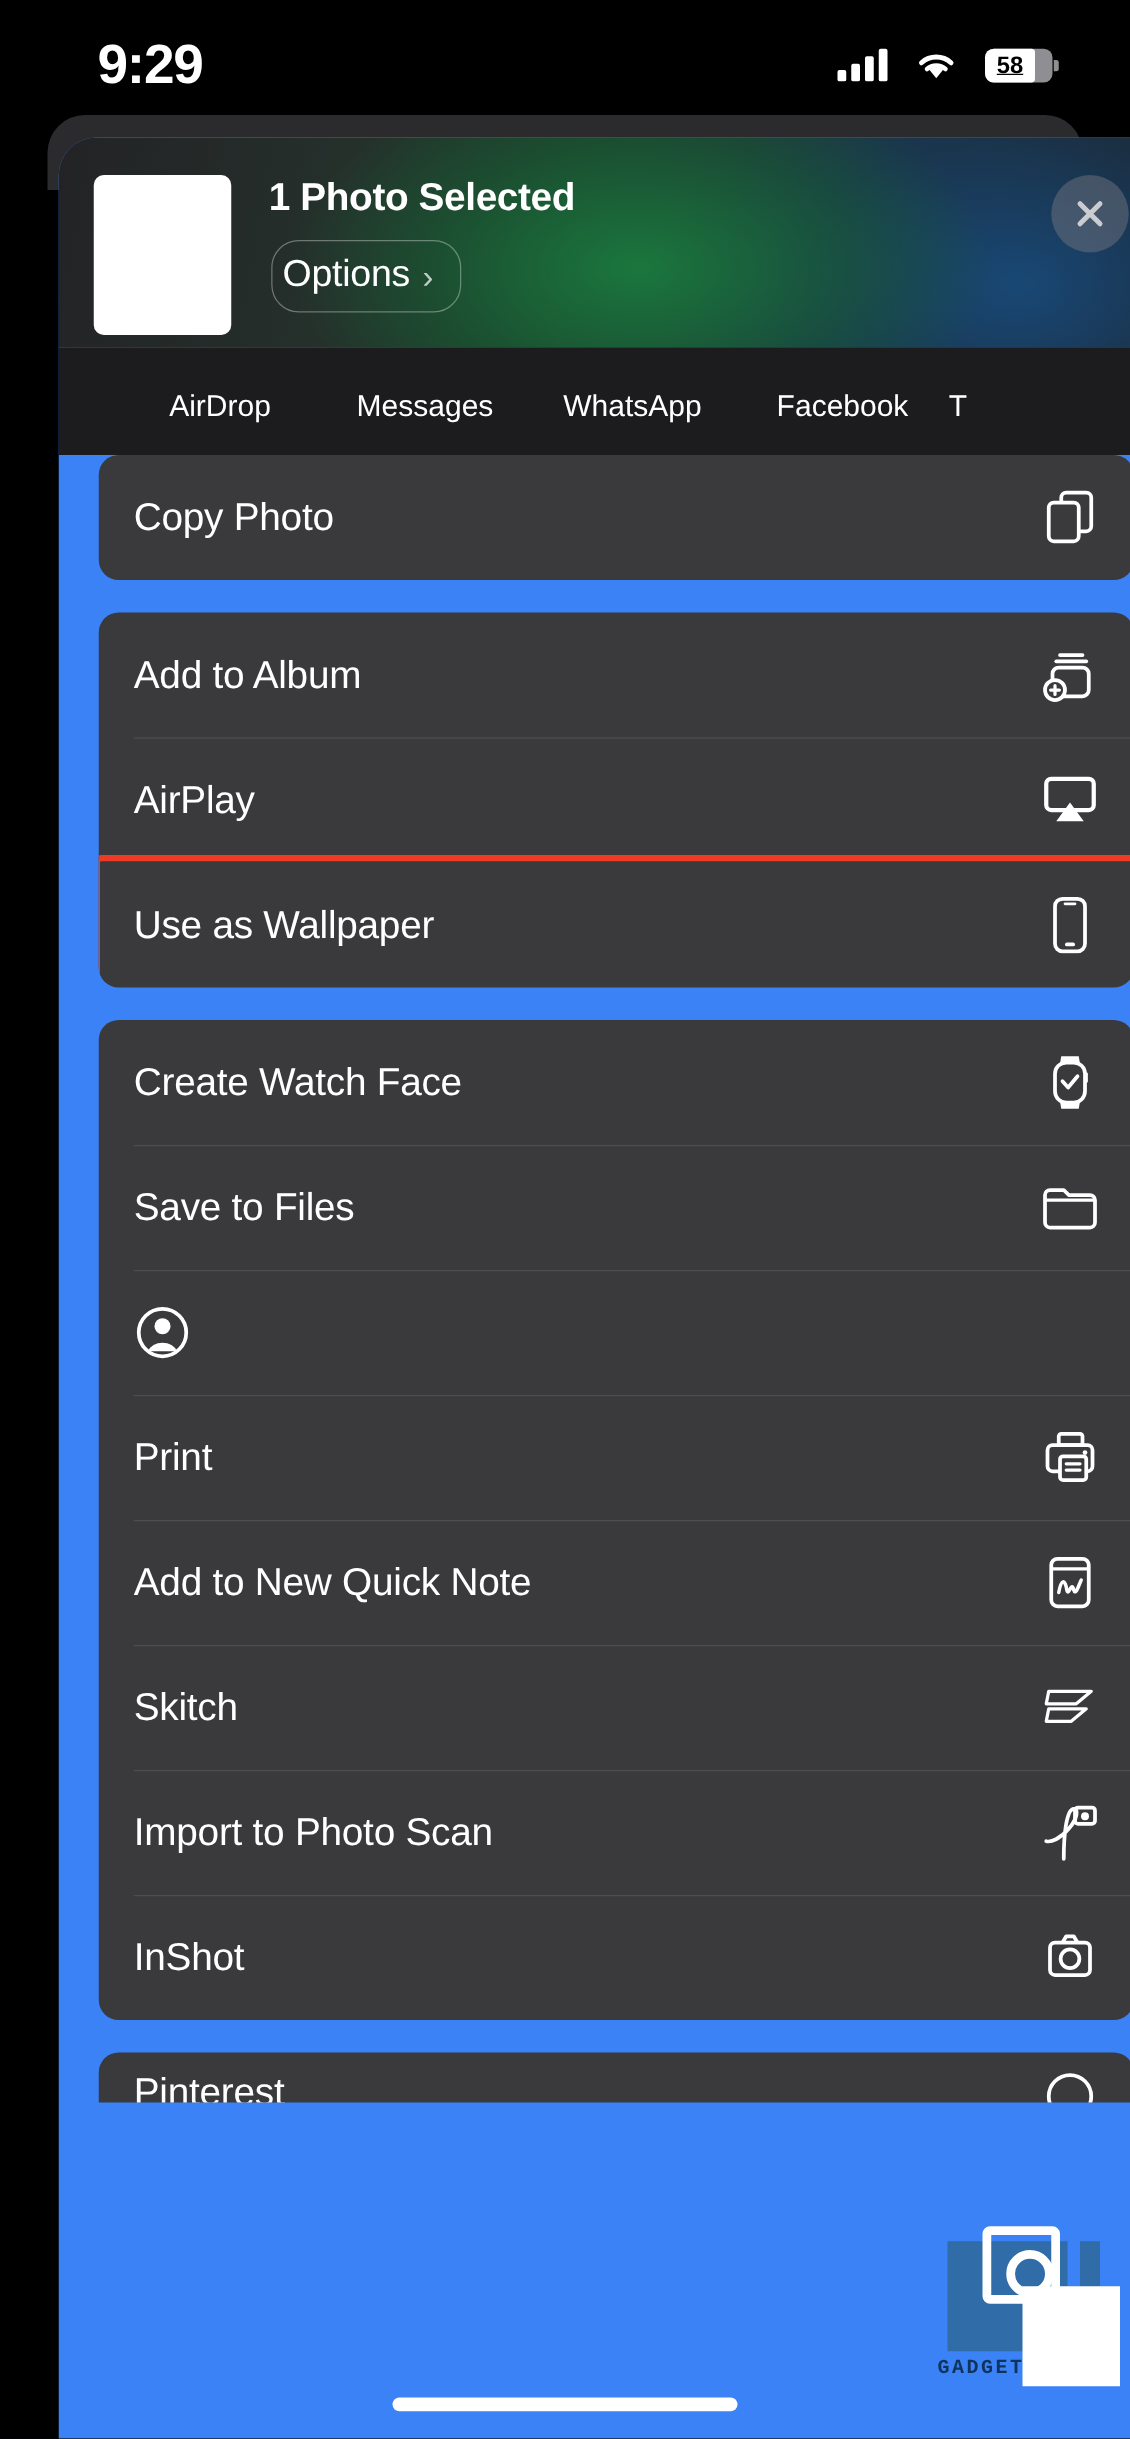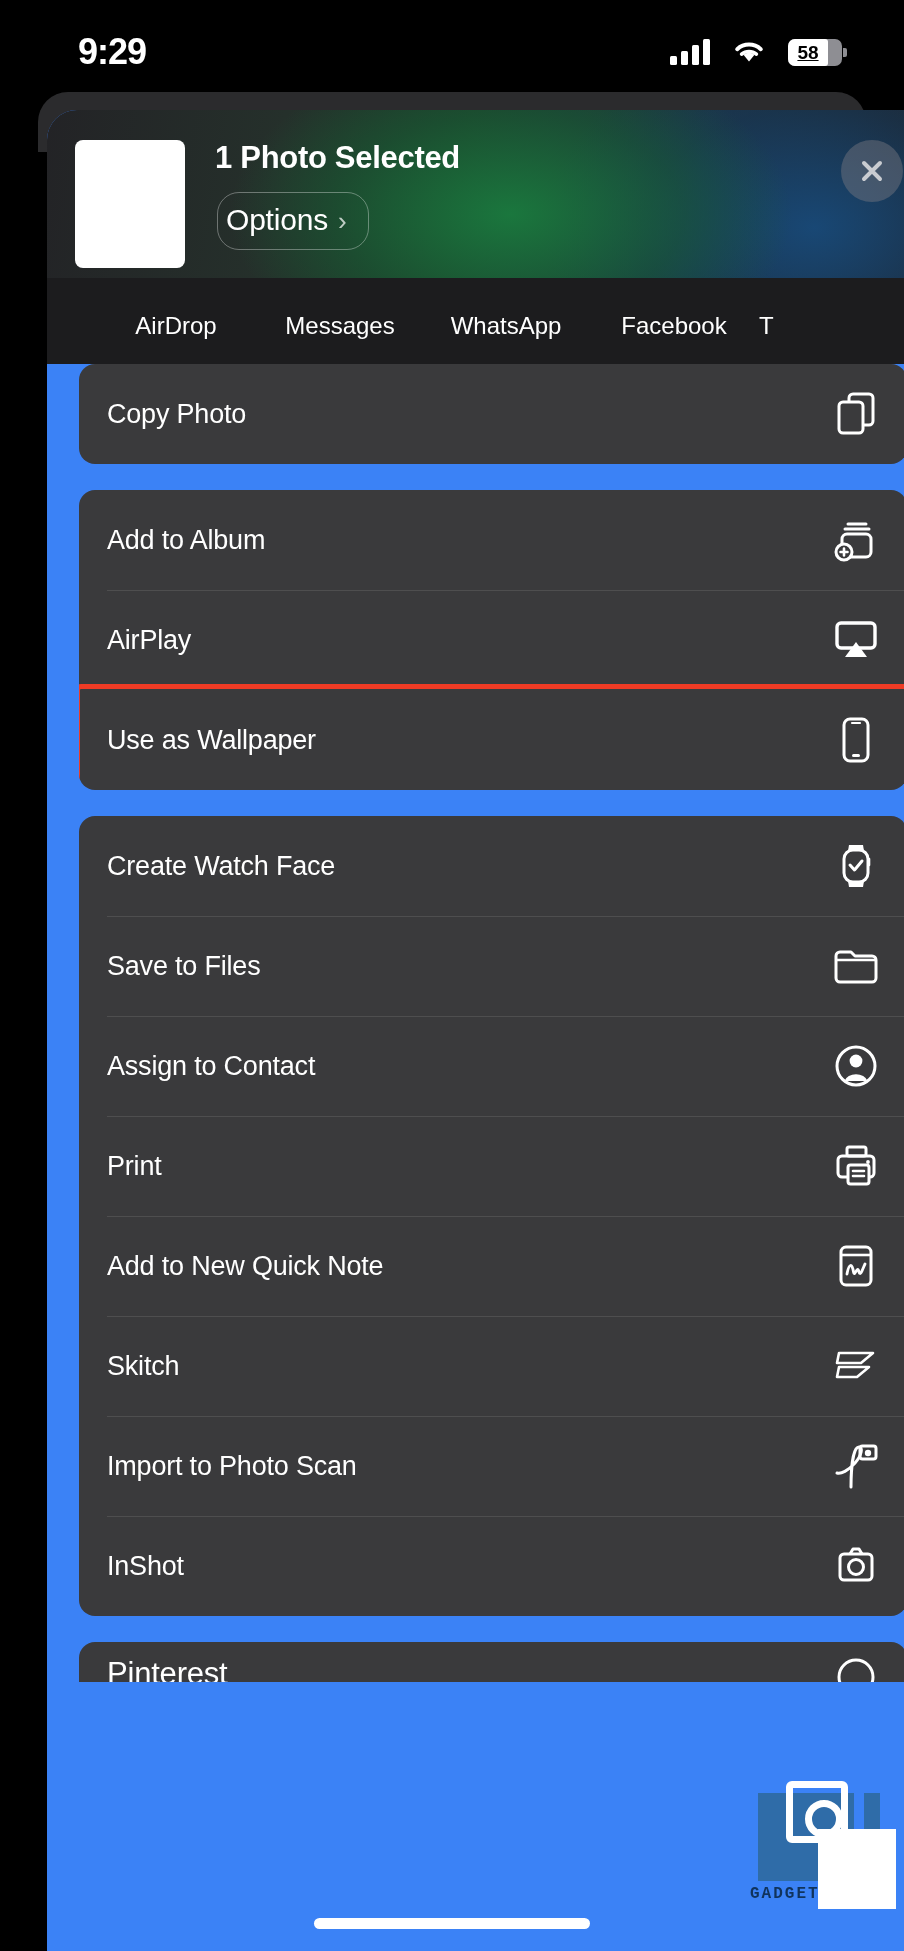--- a/index.html
+++ b/index.html
@@ -10,22 +10,22 @@
     overflow:hidden;
   }
   #screen { position:relative; width:904px; height:1951px; background:#000; overflow:hidden; }
 
   
   .statusbar {
     position:absolute; top:0; left:0; width:904px; height:104px;
     display:flex; align-items:center; justify-content:space-between;
     padding:0 62px 0 78px;
   }
-  .clock { color:#fff; font-size:36px; font-weight:600; letter-spacing:-1px; line-height:1; }
-  .status-right { display:flex; align-items:flex-start; gap:22px;text-decoration:underline; }
+  .clock { color:#fff; font-size:44px; font-weight:600; letter-spacing:-1px; line-height:1; }
+  .status-right { display:flex; align-items:center; gap:22px;text-decoration:underline; }
   .signal { display:flex; align-items:flex-end; gap:4px; height:26px; }
   .signal i { display:block; width:7px; background:#fff; border-radius:1.5px; }
   .signal i:nth-child(1){height:9px;}
   .signal i:nth-child(2){height:14px;}
   .signal i:nth-child(3){height:20px;}
   .signal i:nth-child(4){height:26px;}
   .wifi { width:34px; height:25px; }
   .battery { position:relative; width:54px; height:27px; border-radius:7px;
              background:#8e8e93; display:flex; align-items:center; }
   .battery .fill { position:absolute; left:0; top:0; bottom:0; width:40px;
@@ -93,21 +93,21 @@
   .group { background:#3a3a3c; border-radius:16px; margin-bottom:26px; overflow:hidden; }
   .row {
     position:relative; height:100px;
     display:flex; align-items:center; justify-content:space-between;
     padding:0 28px 0 28px;
   }
   .row + .row::before {
     content:""; position:absolute; left:28px; right:0; top:0; height:1px;
     background:rgba(255,255,255,.10);
   }
-  .row-label { color:#fff; font-size:27px; letter-spacing:-.2px; }
+  .row-label { color:#fff; font-size:31px; letter-spacing:-.2px; }
   .row-icon { width:46px; height:46px; display:flex; align-items:center; justify-content:center; }
   .row-icon svg { display:block; }
 
   
   .hl-wrap { position:relative; }
   .hl-box {
     position:absolute; left:-4px; right:-4px; top:-6px; bottom:-6px;
     border:5px solid #ef3b25; border-radius:6px; pointer-events:none;
   }
 
@@ -275,21 +275,20 @@
           <span class="row-label">Save to Files</span>
           <span class="row-icon">
             <svg width="46" height="38" viewBox="0 0 46 38">
               <path d="M3 11 V31 a4 4 0 0 0 4 4 H39 a4 4 0 0 0 4 -4 V13 a4 4 0 0 0 -4 -4 H22 l-4 -4 H7 a4 4 0 0 0 -4 4 Z" fill="none" stroke="#fff" stroke-width="3" stroke-linejoin="round"></path>
               <path d="M3 13 H43" stroke="#fff" stroke-width="2.6"></path>
             </svg>
           </span>
         </div>
 
         <div class="row">
-          <span class="row-label">Assign to Contact</span>
           <span class="row-icon">
             <svg width="44" height="44" viewBox="0 0 44 44">
               <circle cx="22" cy="22" r="19" fill="none" stroke="#fff" stroke-width="3"></circle>
               <circle cx="22" cy="17" r="6.4" fill="#fff"></circle>
               <path d="M10.5 37 a12 9.6 0 0 1 23 0" fill="#fff"></path>
             </svg>
           </span>
         </div>
 
         <div class="row">

